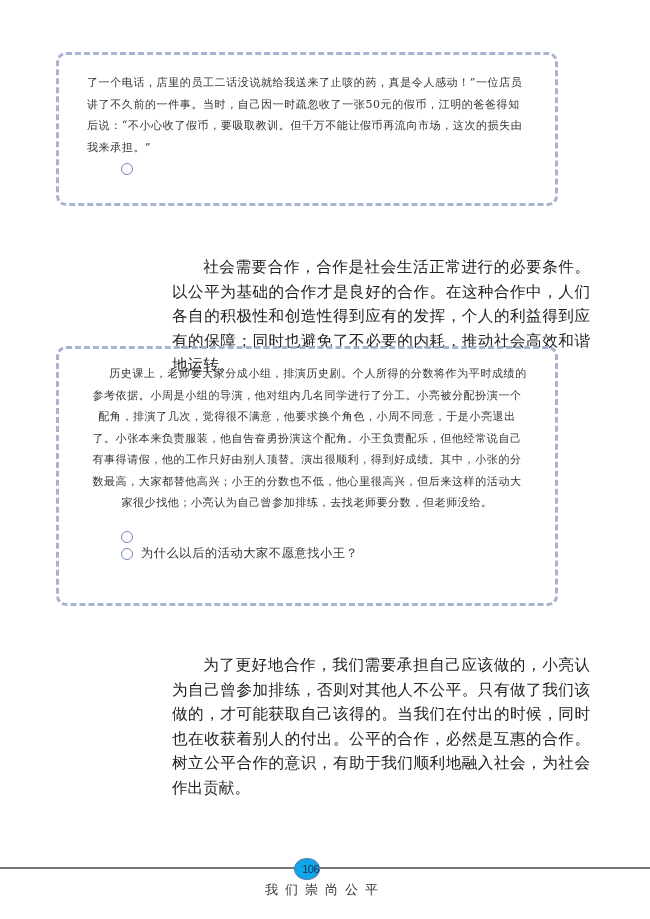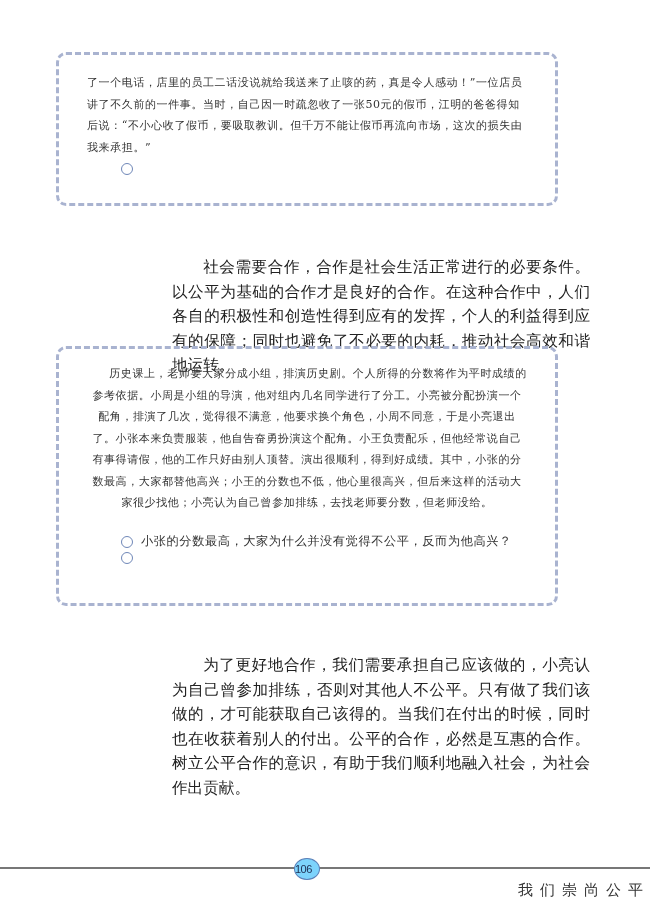--- a/index.html
+++ b/index.html
@@ -37,27 +37,27 @@
   .body-para {
     position: absolute; left: 172px; width: 418px;
     font-family: Liberation Serif, serif;
     font-size: 15.6px; line-height: 24.5px; color: #222; text-align: justify; margin-top: 25px;
   }
   #para1 { top: 230px; }
   #para2 { top: 628px; }
   .footer-line { position: absolute; left: 0; right: 0; top: 867px; height: 1.5px; background: #777; }
   .page-num {
     position: absolute; left: 294px; top: 858px; width: 24px; height: 20px;
-    border-radius: 50%; background: #7dd3fc; border: 1px solid #5b7fb7;
+    border-radius: 50%; background: #0ea5e9; border: 1px solid #5b7fb7;
     font-family: "Liberation Sans", sans-serif; font-size: 11px; line-height: 20px;
-    text-align: left; color: #1d2d52; letter-spacing: -0.5px;
+    text-align: right; color: #1d2d52; letter-spacing: -0.5px;
   }
   .footer-title {
-    position: absolute; left: 0; right: 0; top: 881px; text-align: right;
-    font-size: 15px; color: #333; letter-spacing: 7px;
+    position: absolute; left: 0; right: 0; top: 881px; text-align: center;
+    font-size: 13px; color: #333; letter-spacing: 7px;
   }
 </style>
 </head>
 <body>
 
 <div id="box1" class="case-box">
   <div class="case-text">
     <p>了一个电话，店里的员工二话没说就给我送来了止咳的药，真是令人感动！”一位店员讲了不久前的一件事。当时，自己因一时疏忽收了一张50元的假币，江明的爸爸得知后说：“不小心收了假币，要吸取教训。但千万不能让假币再流向市场，这次的损失由我来承担。”</p>
   </div>
   <div class="questions">
@@ -69,24 +69,24 @@
 
 <div id="para1" class="body-para indent">社会需要合作，合作是社会生活正常进行的必要条件。以公平为基础的合作才是良好的合作。在这种合作中，人们各自的积极性和创造性得到应有的发挥，个人的利益得到应有的保障；同时也避免了不必要的内耗，推动社会高效和谐地运转。</div>
 
 <div id="box2" class="case-box">
   <div class="case-text">
     <p class="indent">历史课上，老师要大家分成小组，排演历史剧。个人所得的分数将作为平时成绩的参考依据。小周是小组的导演，他对组内几名同学进行了分工。小亮被分配扮演一个配角，排演了几次，觉得很不满意，他要求换个角色，小周不同意，于是小亮退出了。小张本来负责服装，他自告奋勇扮演这个配角。小王负责配乐，但他经常说自己有事得请假，他的工作只好由别人顶替。演出很顺利，得到好成绩。其中，小张的分数最高，大家都替他高兴；小王的分数也不低，他心里很高兴，但后来这样的活动大家很少找他；小亮认为自己曾参加排练，去找老师要分数，但老师没给。</p>
   </div>
   <div class="questions">
     <div class="q">
       <span class="q-bullet"></span>
-      <span>小张的分数最高，大家为什么并没有觉得不公平，反而为他高兴？</span>
     </div>
     <div class="q">
       <span class="q-bullet"></span>
+      <span>为什么以后的活动大家不愿意找小王？</span>
     </div>
   </div>
 </div>
 
 <div id="para2" class="body-para indent">为了更好地合作，我们需要承担自己应该做的，小亮认为自己曾参加排练，否则对其他人不公平。只有做了我们该做的，才可能获取自己该得的。当我们在付出的时候，同时也在收获着别人的付出。公平的合作，必然是互惠的合作。树立公平合作的意识，有助于我们顺利地融入社会，为社会作出贡献。</div>
 
 <div class="footer-line"></div>
 <div class="page-num">106</div>
 <div class="footer-title">我们崇尚公平</div>
 

